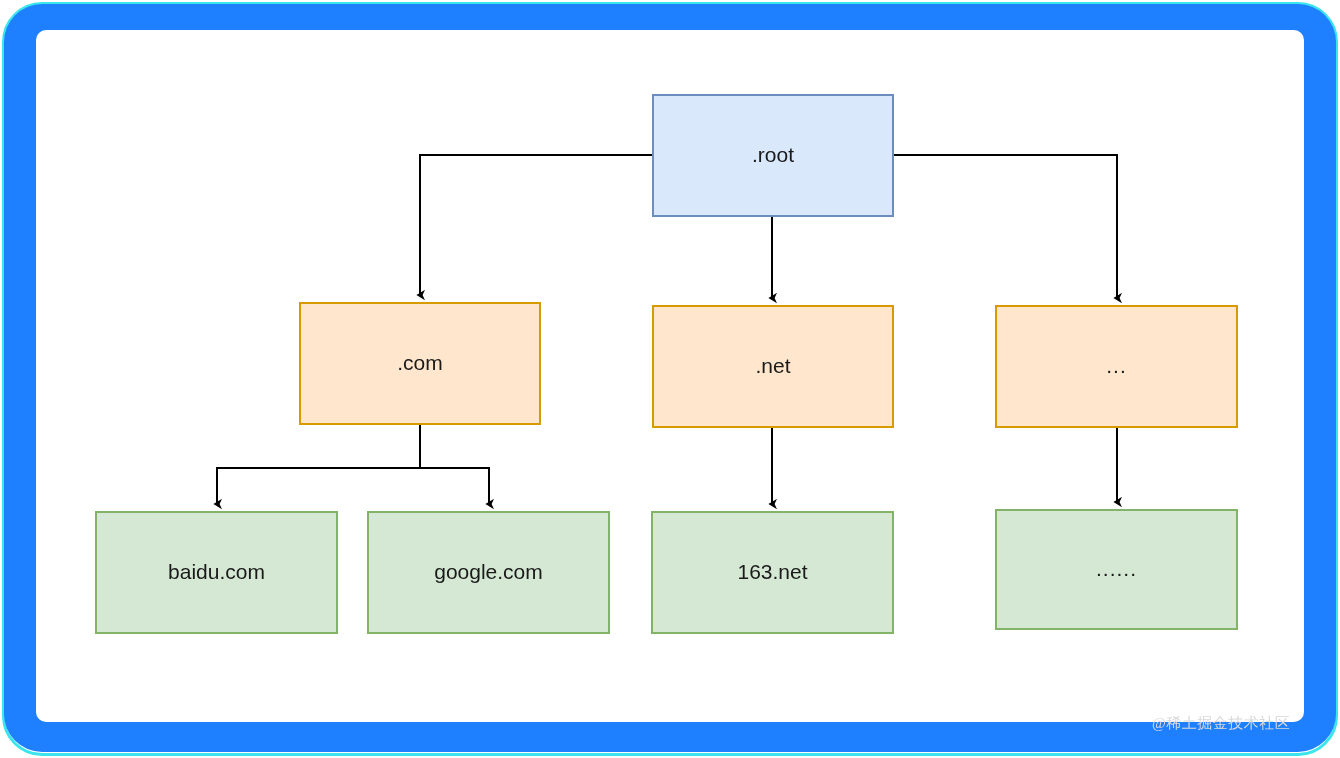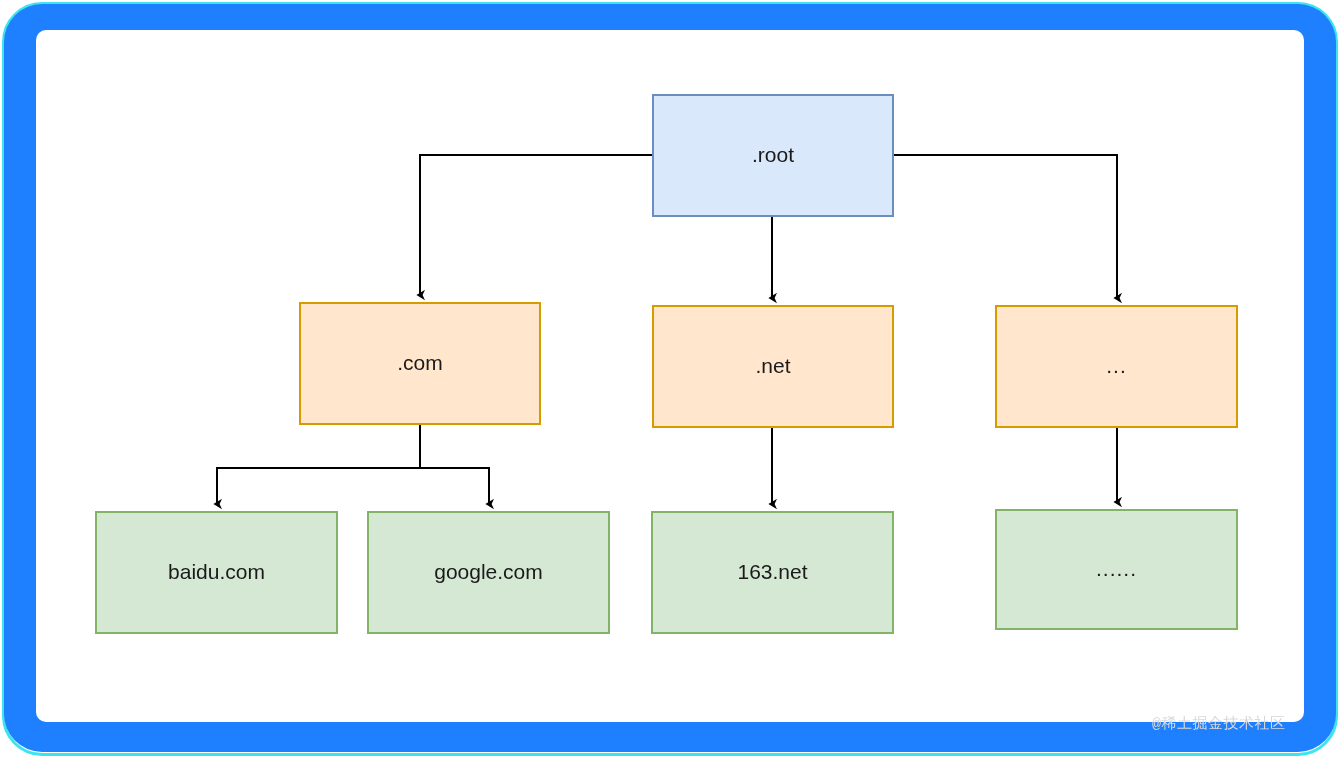--- a/index.html
+++ b/index.html
@@ -71,21 +71,21 @@
     font-size: 21px;
     fill: #1a1a1a;
     text-anchor: middle;
     dominant-baseline: middle;
     letter-spacing: 1px;
   }
   .watermark {
     position: absolute;
     left: 1152px;
     top: 714px;
-    font-family: Liberation Mono, monospace;
+    font-family: Liberation Serif, serif;
     font-size: 15px;
     color: #d8d8dc;
     letter-spacing: 0.5px;
     white-space: nowrap;
     user-select: none;
   }
 </style>
 </head>
 <body>
 

